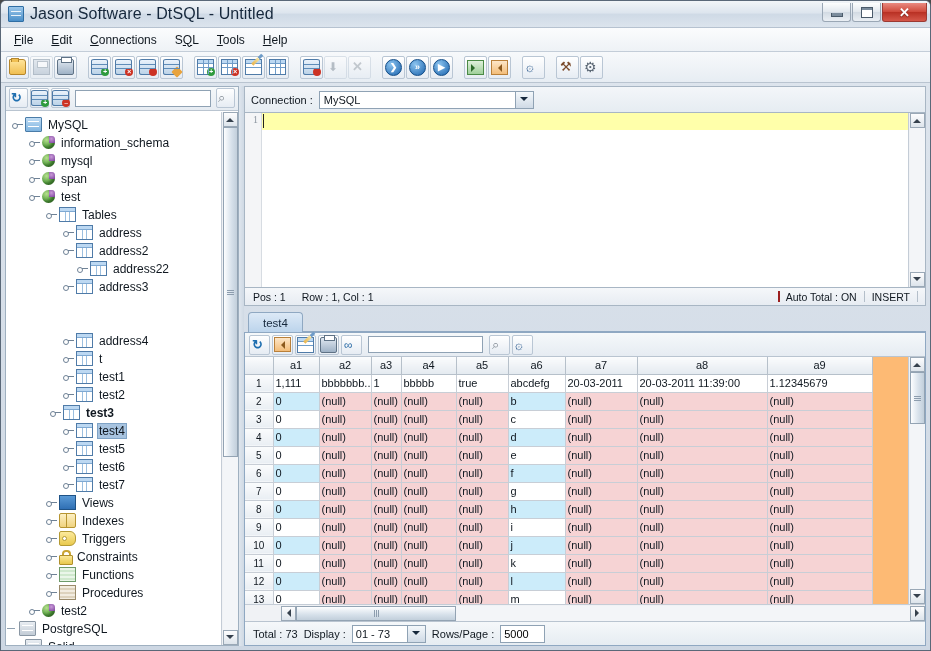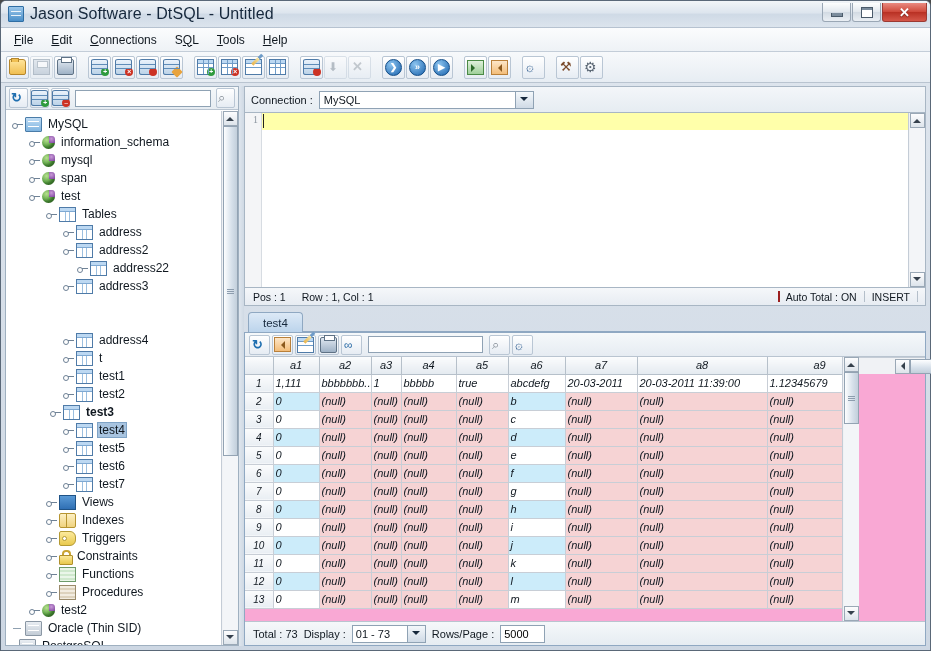--- a/index.html
+++ b/index.html
@@ -289,21 +289,21 @@
     height:24px;flex:0 0 auto;box-sizing:border-box;
     display:flex;align-items:center;gap:2px;padding:1px 4px;
     background:linear-gradient(#f5f8fa,#e6ecf2);
     border-bottom:1px solid #b9c4d0;
   }
   .res-tb .tbtn{width:21px;height:20px;}
   .res-input{
     width:115px;height:17px;margin:0 4px;box-sizing:border-box;
     border:1px solid #8fa2b4;background:#fff;font-size:11px;padding:0 3px;outline:none;
   }
-  .grid-area{flex:1 1 auto;min-height:0;display:flex;flex-direction:row;background:#f9a8d4;font-style:italic;}
+  .grid-area{flex:1 1 auto;min-height:0;display:flex;flex-direction:column;background:#fdba74;}
   .grid-main{flex:1 1 auto;min-height:0;display:flex;overflow:hidden;}
   .grid-scroll{flex:1 1 auto;min-width:0;overflow:hidden;position:relative;}
   table.grid{border-collapse:collapse;table-layout:fixed;font-size:11px;}
   table.grid th{
     height:17px;box-sizing:border-box;
     background:linear-gradient(#fbfcfd,#e4eaf0);
     border:1px solid #b6c0ca;border-top:none;border-left:none;
     font-weight:normal;color:#101820;font-size:11px;
     text-align:center;padding:0;
   }
@@ -607,25 +607,20 @@
             <div class="tnode" style="padding-left: 40px;">
               <span class="knob handle"></span>
               <span class="tico tico-proc"></span>
               <span class="tlabel">Procedures</span>
             </div>
             <div class="tnode" style="padding-left: 23px;">
               <span class="knob handle"></span>
               <span class="tico tico-sphere"></span>
               <span class="tlabel">test2</span>
             </div>
-            <div class="tnode" style="padding-left: 6px;">
-              <span class="knob leafdash"></span>
-              <span class="tico tico-server grey"></span>
-              <span class="tlabel">Oracle (Thin SID)</span>
-            </div>
             <div class="tnode" style="">
               <span class="knob leafdash"></span>
               <span class="tico tico-server grey"></span>
               <span class="tlabel">PostgreSQL</span>
             </div>
             <div class="tnode" style="padding-left: 6px;">
               <span class="knob leafdash"></span>
               <span class="tico tico-server grey"></span>
               <span class="tlabel">Solid</span>
             </div>

